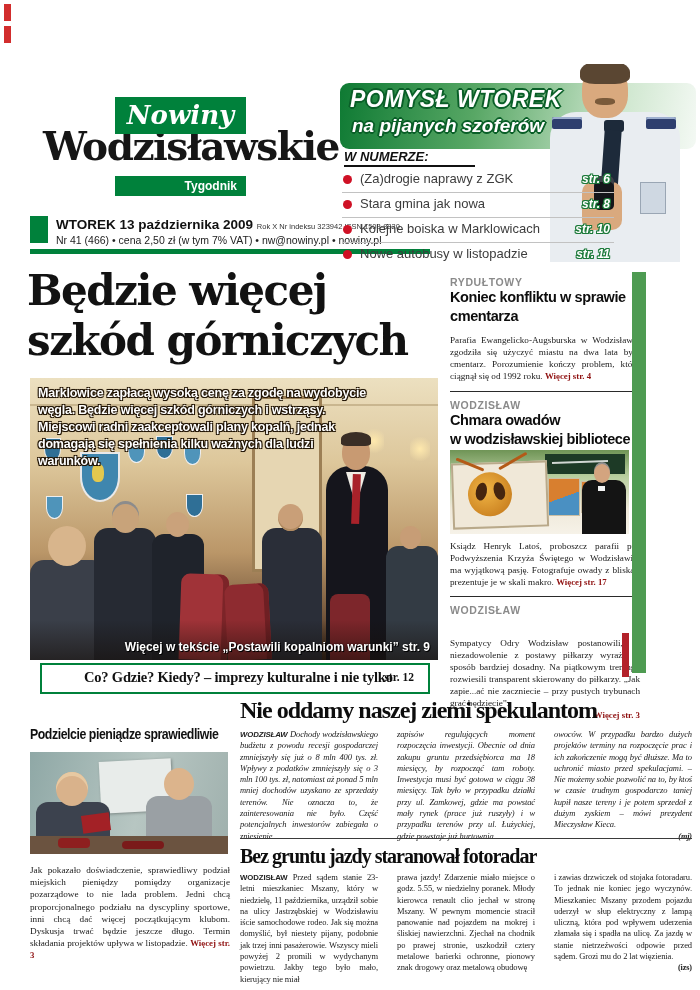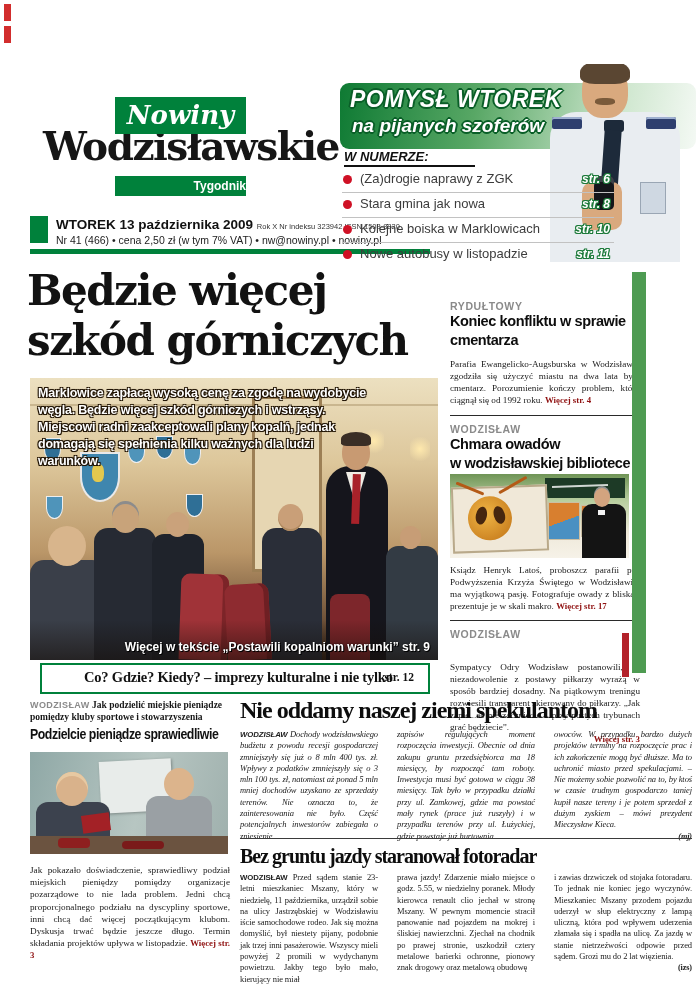--- a/index.html
+++ b/index.html
@@ -9,21 +9,21 @@
   .s{position:absolute;}
 
   
   .crop-mark{position:absolute;left:4px;width:7px;height:17px;background:#d22d2d;}
   .nowiny-box{left:115px;top:97px;width:131px;height:37px;background:#00813b;color:#fff;
       font-family:"DejaVu Serif",serif;font-style:italic;font-weight:bold;font-size:26px;
       text-align:center;line-height:36px;}
   .wodz{left:43px;top:127px;font-family:"DejaVu Serif",serif;font-weight:bold;font-size:39px;
       letter-spacing:-1.5px;color:#161616;line-height:1;}
   .tygodnik-bar{left:115px;top:176px;width:131px;height:20px;background:#00813b;color:#fff;
-      font-size:12px;font-weight:bold;text-align:right;line-height:20px;box-sizing:border-box;}
+      font-size:12px;font-weight:bold;text-align:right;padding-right:9px;line-height:20px;box-sizing:border-box;}
   .date-square{left:30px;top:216px;width:18px;height:27px;background:#00813b;}
   .date-l1{left:56px;top:217px;font-size:13.5px;font-weight:bold;white-space:nowrap;}
   .date-l1 .meta{font-size:7.5px;font-weight:normal;color:#333;}
   .date-l2{left:56px;top:234px;font-size:10.5px;color:#222;white-space:nowrap;}
   .green-rule{left:30px;top:249px;width:400px;height:5px;background:#00813b;}
 
   
   .promo-banner{left:340px;top:83px;width:356px;height:66px;border-radius:9px;z-index:1;
       background:linear-gradient(100deg,#0e7a33 0%,#58a765 38%,#cfe7cf 78%,#f4f9f4 100%);}
   .promo-t1{left:350px;top:86px;font-size:23px;font-weight:bold;font-style:italic;color:#fff;z-index:3;
@@ -209,21 +209,21 @@
 
     <div class="overlay-text">Marklowice zapłacą wysoką cenę za zgodę na wydobycie węgla. Będzie więcej szkód górniczych i wstrząsy. Miejscowi radni zaakceptowali plany kopalń, jednak domagają się spełnienia kilku ważnych dla ludzi warunków.</div>
     <div class="photo-caption">Więcej w tekście „Postawili kopalniom warunki” str. 9</div>
   </div>
 
   <div class="abs events-box">
     <span class="events-text">Co? Gdzie? Kiedy? – imprezy kulturalne i nie tylko</span>
     <span class="events-page">str. 12</span>
   </div>
 
-  <div class="abs rail" style="height:808px;margin-top:24px;">
+  <div class="abs rail" style="height:808px;">
     <div class="region" style="top:276px;">RYDUŁTOWY</div>
     <div class="rail-head" style="top:288px;width:190px;">Koniec konfliktu w sprawie cmentarza</div>
     <div class="rail-body" style="top:334px;">
       <span>Parafia Ewangelicko-Augsburska w Wodzisławiu zgodziła się użyczyć miastu na dwa lata były cmentarz. Porozumienie kończy problem, który ciągnął się od 1992 roku.</span>
       <span class="more">Więcej str. 4</span>
     </div>
     <div class="rail-rule" style="top:391px;"></div>
 
     <div class="region" style="top:399px;">WODZISŁAW</div>
     <div class="rail-head" style="top:411px;width:190px;">
@@ -254,24 +254,20 @@
 
     <div class="region" style="top:604px;">WODZISŁAW</div>
     <div class="rail-body" style="top:637px;">
       <span>Sympatycy Odry Wodzisław postanowili, że niezadowolenie z postawy piłkarzy wyrażą w sposób bardziej dosadny. Na piątkowym treningu rozwiesili transparent skierowany do piłkarzy. „Jak zapie...ać nie zaczniecie – przy pustych trybunach grać będziecie”.</span>
       <span class="more" style="display:block;text-align:right;">Więcej str. 3</span>
     </div>
   </div>
   <div class="abs green-vbar"></div>
   <div class="abs red-vbar"></div>
 
-  <div class="abs sport-kicker">
-    <span class="region-inline">WODZISŁAW</span>
-    <span>Jak podzielić miejskie pieniądze pomiędzy kluby sportowe i stowarzyszenia</span>
-  </div>
   <div class="abs sport-head">Podzielcie pieniądze sprawiedliwie</div>
   <div class="abs sport-photo">
     <div class="s" style="left:70px;top:8px;width:72px;height:52px;background:#e8ecea;transform:rotate(-3deg);box-shadow:1px 1px 3px rgba(0,0,0,.3);"></div>
     <div class="s" style="left:6px;top:50px;width:74px;height:52px;background:#3c424e;border-radius:12px 12px 0 0;"></div>
     <div class="s" style="left:26px;top:20px;width:32px;height:34px;background:#d9b28b;border-radius:50%;box-shadow:inset 0 4px 0 #e7c9a2;"></div>
     <div class="s" style="left:52px;top:62px;width:28px;height:18px;background:#a32126;transform:rotate(-8deg);"></div>
     <div class="s" style="left:116px;top:44px;width:66px;height:58px;background:#9aa0a4;border-radius:12px 12px 0 0;"></div>
     <div class="s" style="left:134px;top:16px;width:30px;height:32px;background:#dcb48c;border-radius:50%;"></div>
     <div class="s" style="left:0;top:84px;width:198px;height:18px;background:#6b5340;"></div>
     <div class="s" style="left:28px;top:86px;width:32px;height:10px;background:#8e1f1f;border-radius:4px;"></div>

